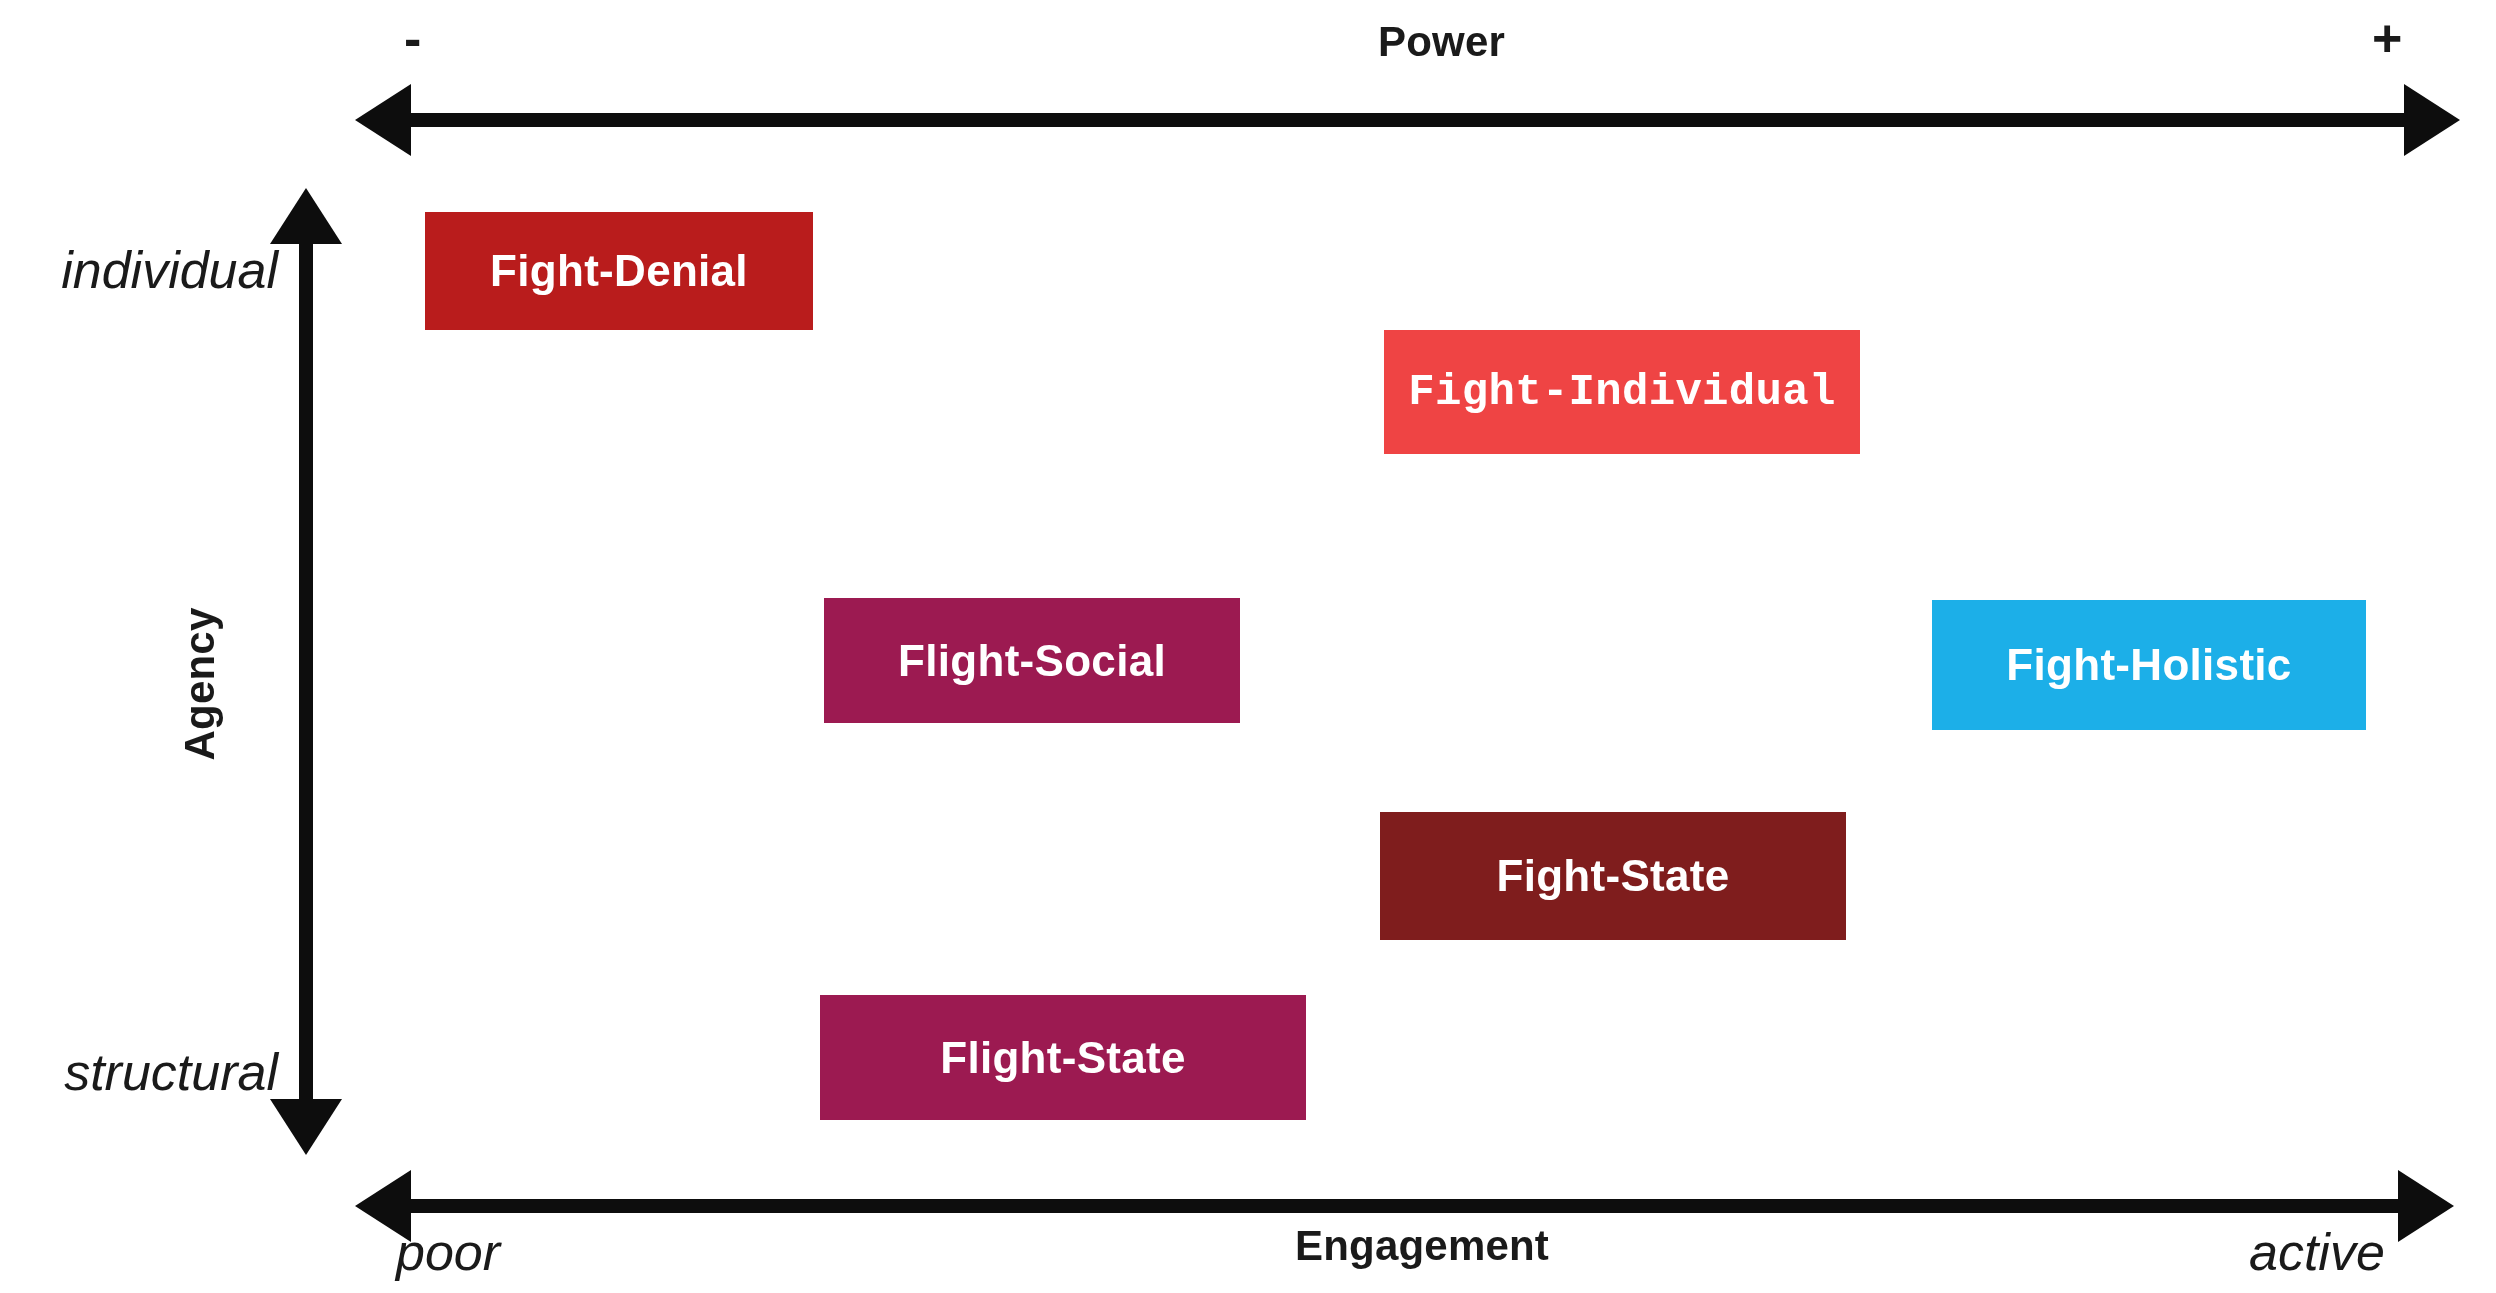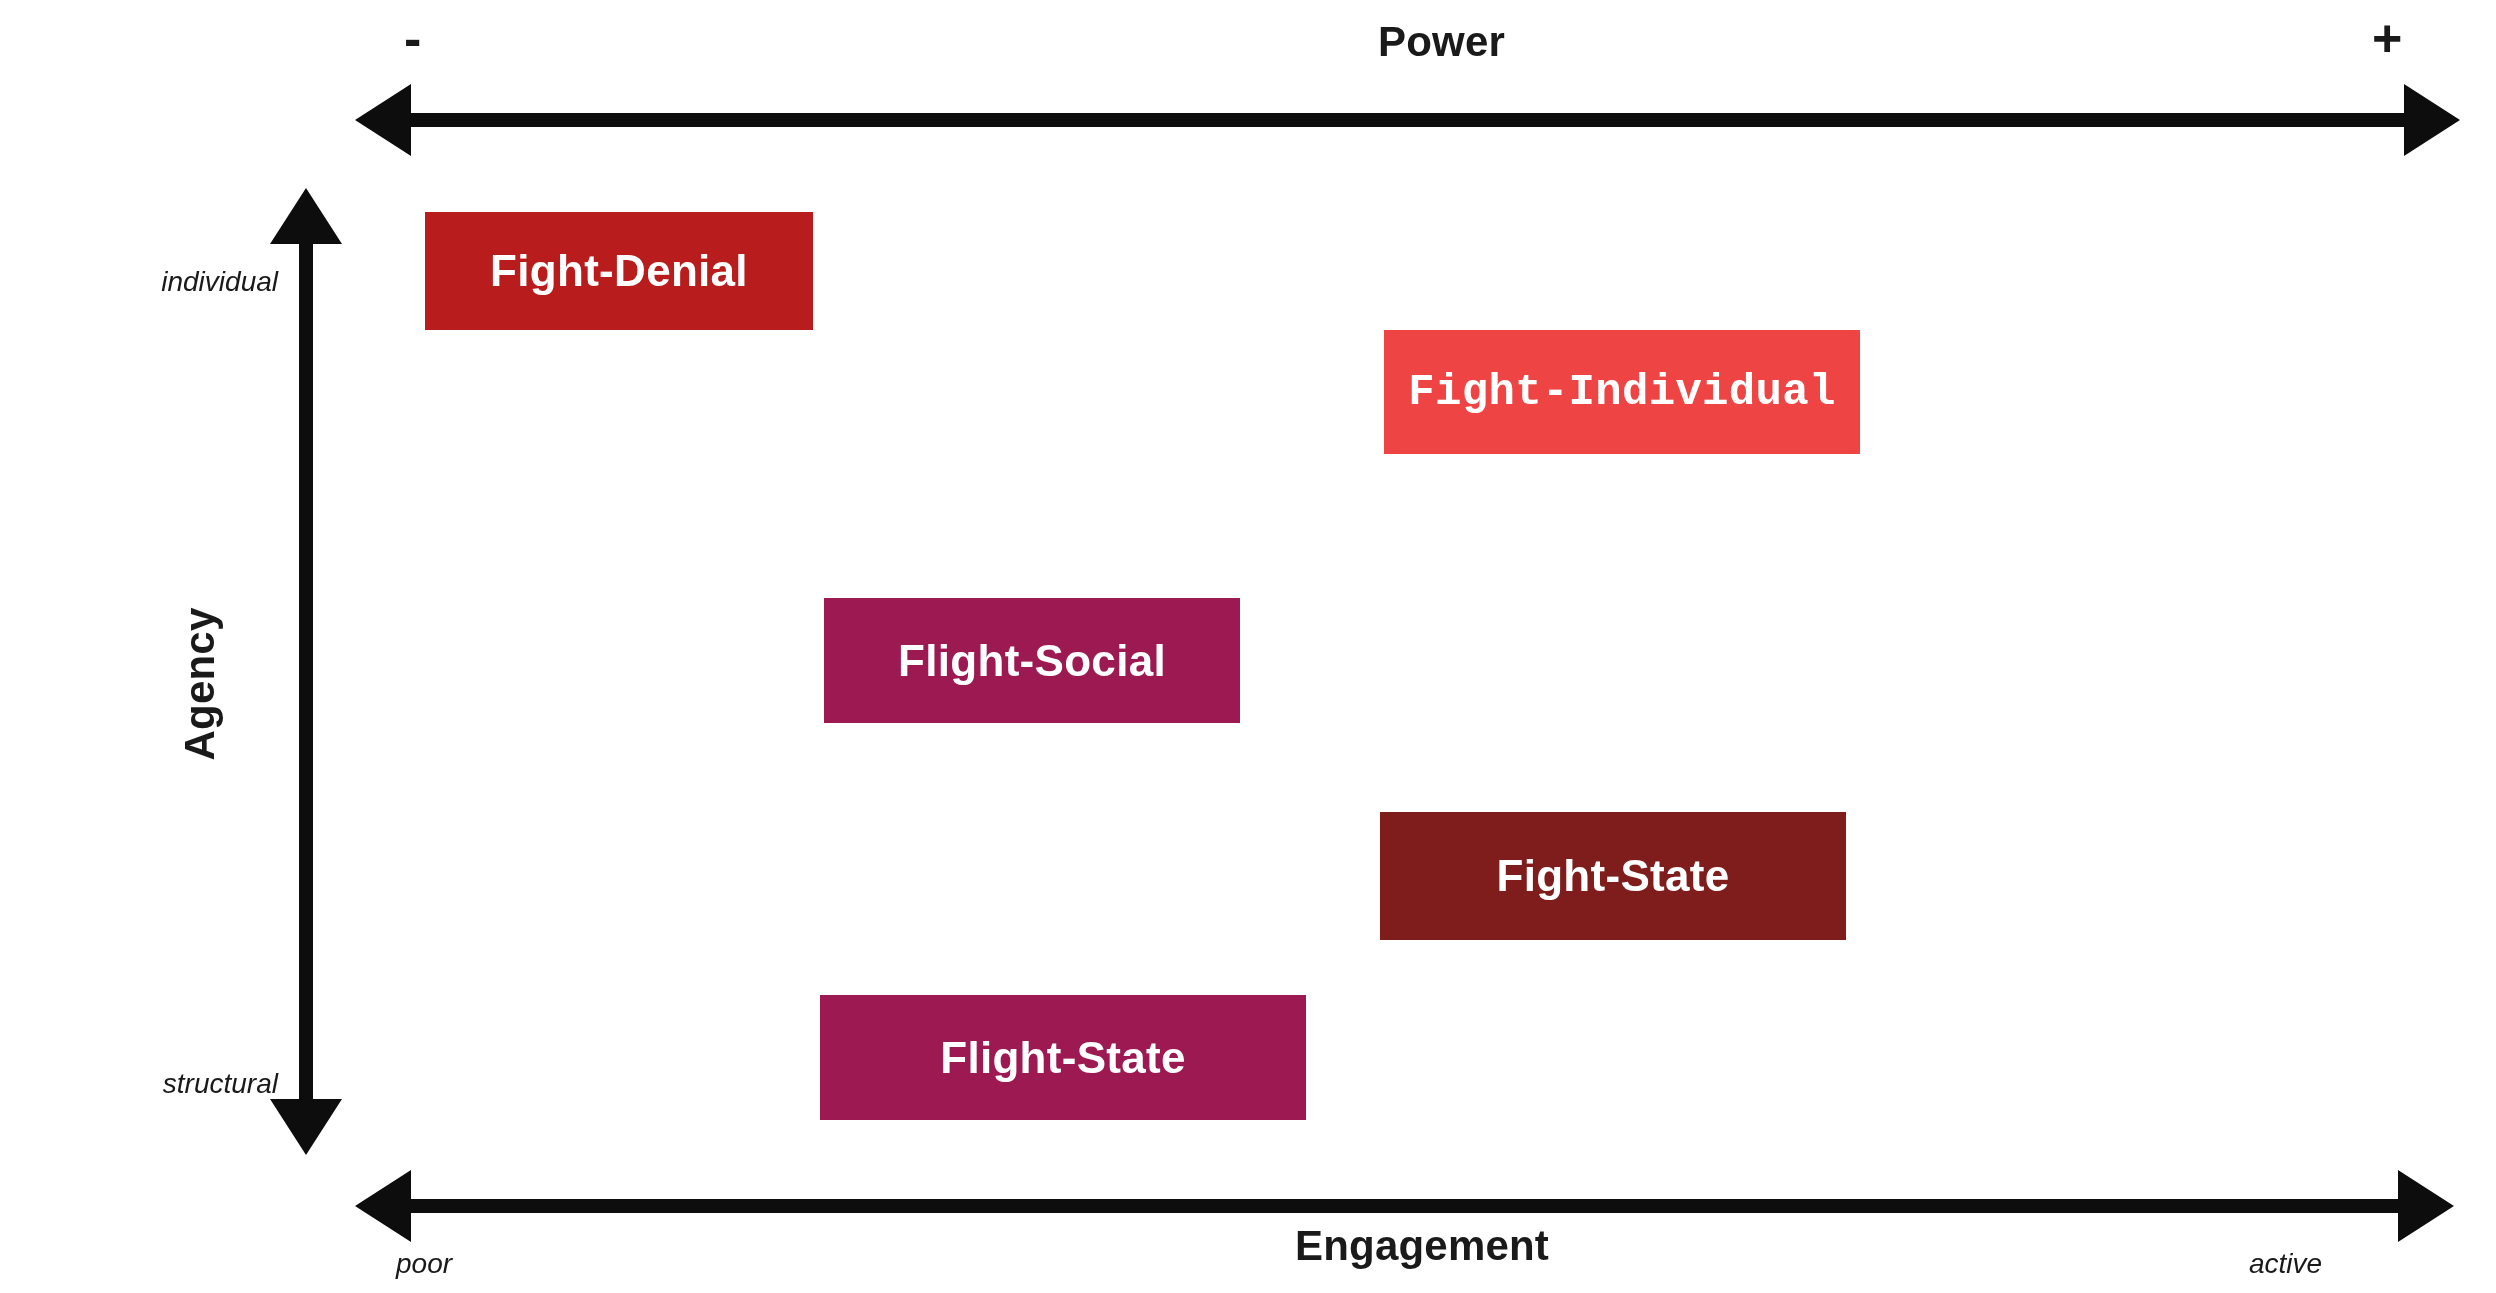--- a/index.html
+++ b/index.html
@@ -62,23 +62,22 @@
     font-weight: bold;
     color: #1a1a1a;
     font-size: 42px;
     letter-spacing: 0.2px;
     white-space: nowrap;
   }
   .axis-endlabel {
     position: absolute;
     font-style: italic;
     color: #1a1a1a;
-    font-size: 28px;
+    font-size: 52px;
     white-space: nowrap;
-    margin-top: 26px;
   }
   .axis-sign {
     position: absolute;
     font-weight: bold;
     color: #1a1a1a;
     font-size: 52px;
     line-height: 1;
     white-space: nowrap;
   }
   #agency-title {
@@ -134,18 +133,19 @@
   <div class="axis-title" style="left:1295px; top:1222px;">Engagement</div>
 
   <div class="axis-endlabel" style="left:2249px; top:1222px;">active</div>
 
   <div class="node-box" style="left:425px; top:212px; width:388px; height:118px; background:#b91c1c;">Fight-Denial</div>
 
   <div class="node-box" style="left:1384px; top:330px; width:476px; height:124px; background:#ef4444;font-family:Liberation Mono, monospace;">Fight-Individual</div>
 
   <div class="node-box" style="left:824px; top:598px; width:416px; height:125px; background:#9C1A51;">Flight-Social</div>
 
+  <div class="node-box" style="left:1932px; top:600px; width:434px; height:130px; background:#1CAFE8;">Fight-Holistic</div>
 
   <div class="node-box" style="left:1380px; top:812px; width:466px; height:128px; background:#7f1d1d;">Fight-State</div>
 
   <div class="node-box" style="left:820px; top:995px; width:486px; height:125px; background:#9C1A51;">Flight-State</div>
 
 </div>
 
 </body></html>

